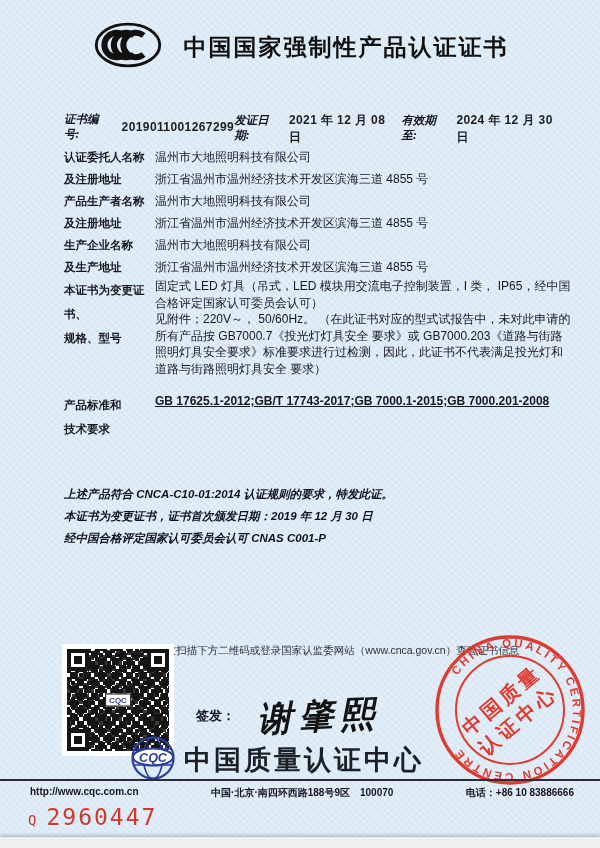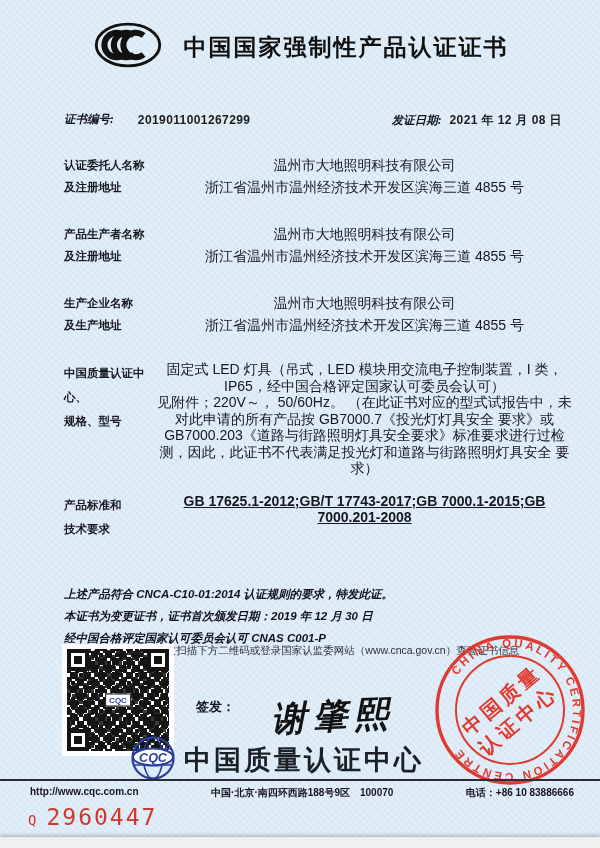--- a/index.html
+++ b/index.html
@@ -13,27 +13,27 @@
   
   .header{display:flex;align-items:center;justify-content:center;gap:20px;padding-top:20px;}
   .ccc-logo{flex:0 0 auto;}
   .title{font-size:23px;font-weight:800;letter-spacing:2px;color:#101010;}
   
   .content{padding:0 26px 0 64px;}
   .certrow{display:flex;justify-content:space-between;margin-top:38px;align-items:flex-start;}
   .kai{font-family:"Liberation Serif",serif;font-style:italic;font-weight:700;}
   .certrow .lbl{font-size:11.5px;color:#14141e;}
   .certrow .val{font-size:12px;font-weight:600;letter-spacing:.4px;}
-  .cert-left{display:flex;gap:24px;align-items:center;}
+  .cert-left{display:flex;gap:18px;align-items:center;}
   .cert-right{display:flex;gap:7px;margin-right:12px;}
   .cert-right .pair{display:flex;gap:8px;align-items:baseline;}
   
-  .group{display:flex;margin-top:25px;}
+  .group{display:flex;}
   .group .labels{flex:0 0 91px;font-size:11.5px;font-weight:700;line-height:22px;color:#17171f;}
-  .group .vals{flex:1;font-size:14px;line-height:22px;color:#17171f;text-align:center;}
+  .group .vals{flex:1;font-size:12px;line-height:22px;color:#17171f;}
   .group.tight .vals{line-height:16.5px;}
   .group.tight .labels{line-height:24px;}
   .std-val{font-weight:600;text-decoration:underline;}
   
   .notes{margin-top:42px;font-size:11.5px;line-height:22px;color:#101022;}
   .notes div{font-family:Liberation Sans, sans-serif;font-style:italic;font-weight:600;}
   
   .verify{position:absolute;top:644px;left:0;width:100%;text-align:center;font-size:10.5px;color:#2e2e38;padding-left:32px;}
   .qr{position:absolute;left:62px;top:644px;width:112px;height:112px;background:#fff;padding:5px;box-sizing:border-box;}
   .qr-pattern{position:relative;width:100%;height:100%;background-color:#fff;
@@ -41,21 +41,21 @@
       conic-gradient(#141414 25%, transparent 0 50%, #141414 0 75%, transparent 0),
       conic-gradient(#141414 25%, transparent 0 50%, #141414 0 75%, transparent 0),
       conic-gradient(rgba(20,20,20,.85) 25%, transparent 0 50%, rgba(20,20,20,.85) 0 75%, transparent 0);
     background-size:8px 8px,14px 14px,11px 11px;
     background-position:0 0,3px 2px,5px 6px;}
   .finder{position:absolute;width:22px;height:22px;border:4px solid #141414;background:#fff;box-sizing:border-box;display:flex;align-items:center;justify-content:center;}
   .finder::after{content:"";width:8px;height:8px;background:#141414;}
   .finder.tl{top:0;left:0;} .finder.tr{top:0;right:0;} .finder.bl{bottom:0;left:0;}
   .qr-center{position:absolute;top:50%;left:50%;transform:translate(-50%,-50%);background:#fff;border:1px solid #141414;
     font-size:8px;font-weight:700;color:#2b3f9c;padding:1px 3px;}
-  .signrow{position:absolute;left:196px;top:698px;display:flex;align-items:flex-start;gap:36px;}
+  .signrow{position:absolute;left:196px;top:698px;display:flex;align-items:center;gap:22px;}
   .sign-label{font-size:13px;font-weight:700;color:#15151f;}
   .sign-name{font-family:"DejaVu Serif",serif;font-style:italic;font-weight:600;font-size:35px;color:#121212;
     transform:rotate(-3deg);letter-spacing:6px;line-height:1;}
   .issuer{position:absolute;left:130px;top:735px;display:flex;align-items:center;gap:8px;}
   .issuer-name{font-size:27px;font-weight:800;letter-spacing:3px;color:#1b2026;}
   .seal{position:absolute;left:430px;top:630px;opacity:.93;}
   
   .footer-line{position:absolute;left:0;top:779px;width:100%;border-top:2px solid #2c2c36;}
   .footer{position:absolute;left:0;top:786px;width:100%;display:flex;justify-content:space-between;
     box-sizing:border-box;padding:0 26px 0 30px;font-size:10px;font-weight:600;color:#15151f;}
@@ -86,20 +86,24 @@
     <div class="certrow">
       <div class="cert-left">
         <span class="lbl kai">证书编号:</span>
         <span class="val">2019011001267299</span>
       </div>
       <div class="cert-right">
         <div class="pair">
           <span class="lbl kai">发证日期:</span>
           <span class="val">2021 年 12 月 08 日</span>
         </div>
+        <div class="pair">
+          <span class="lbl kai">有效期至:</span>
+          <span class="val">2024 年 12 月 30 日</span>
+        </div>
       </div>
     </div>
 
     <div class="group">
       <div class="labels">
         <div>认证委托人名称</div>
         <div>及注册地址</div>
       </div>
       <div class="vals">
         <div>温州市大地照明科技有限公司</div>
@@ -124,21 +128,21 @@
         <div>及生产地址</div>
       </div>
       <div class="vals">
         <div>温州市大地照明科技有限公司</div>
         <div>浙江省温州市温州经济技术开发区滨海三道 4855 号</div>
       </div>
     </div>
 
     <div class="group tight">
       <div class="labels">
-        <div>中国质量认证中心、</div>
+        <div>本证书为变更证书、</div>
         <div>规格、型号</div>
       </div>
       <div class="vals">
         <div>固定式 LED 灯具（吊式，LED 模块用交流电子控制装置，I 类， IP65，经中国合格评定国家认可委员会认可）</div>
         <div>见附件；220V～， 50/60Hz。 （在此证书对应的型式试报告中，未对此申请的所有产品按 GB7000.7《投光灯灯具安全 要求》或 GB7000.203《道路与街路照明灯具安全要求》标准要求进行过检测，因此，此证书不代表满足投光灯和道路与街路照明灯具安全 要求）</div>
       </div>
     </div>
 
     <div class="group tight" style="margin-top:16px;">
       <div class="labels">

